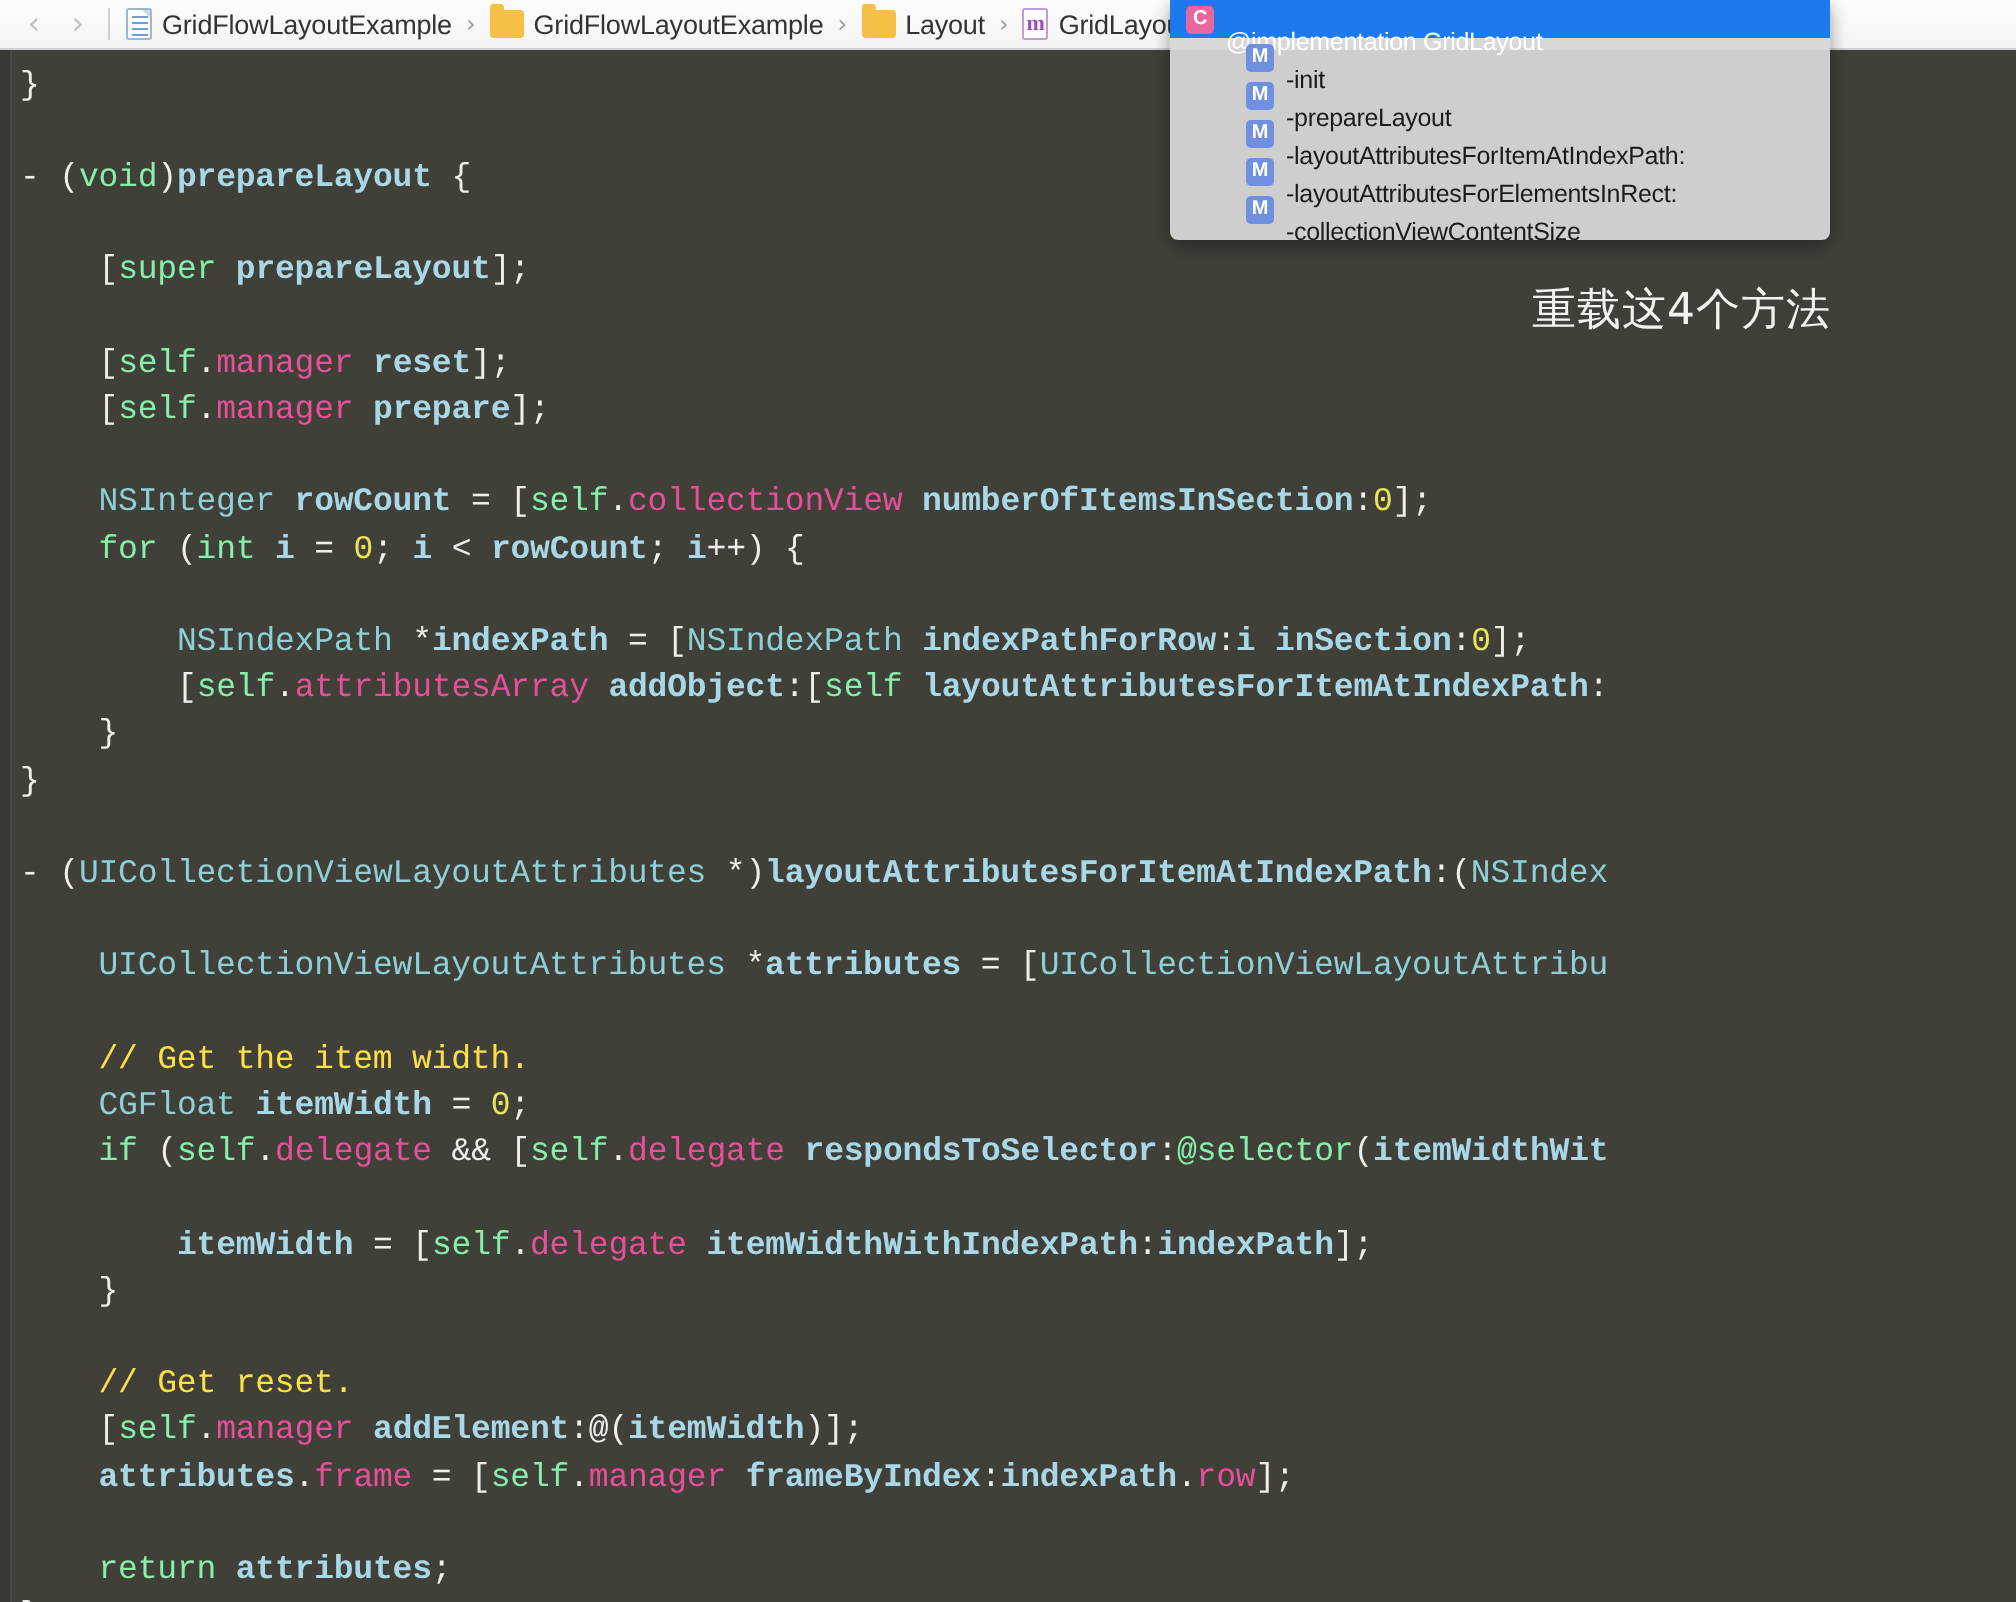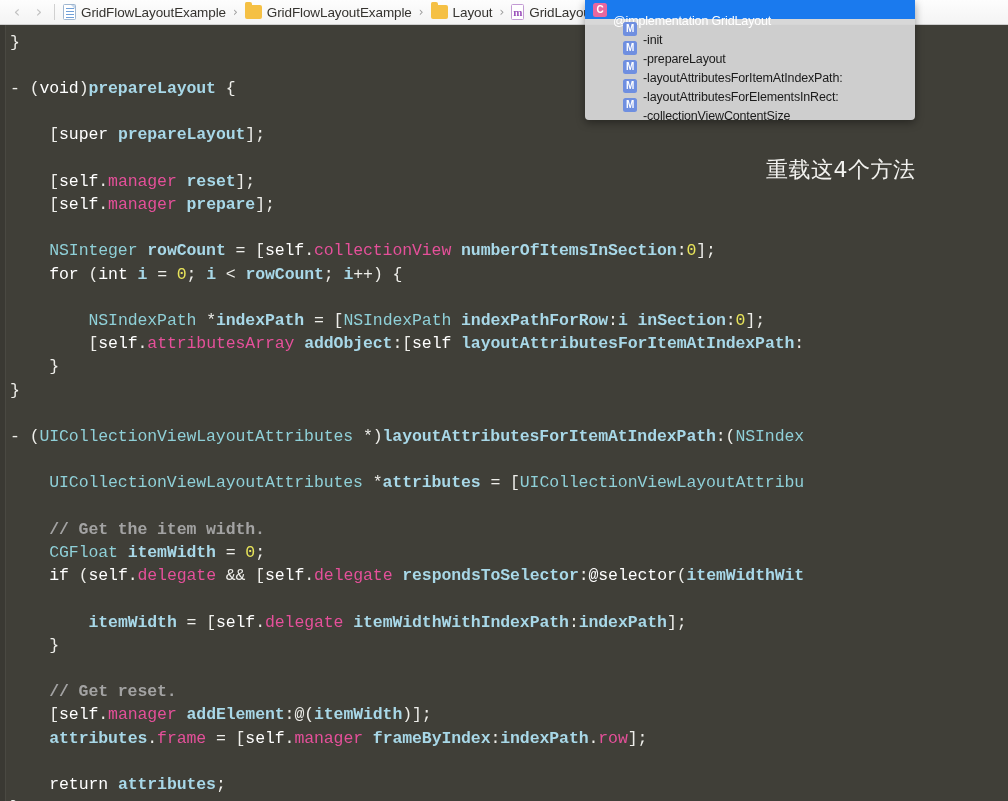--- a/index.html
+++ b/index.html
@@ -153,21 +153,21 @@
     font-family: "Liberation Sans", sans-serif;
     line-height: 1;
   }
   .badge-c { background: #e8679f; }
   .badge-m { background: #6f8fe0; }
   .dd-text { line-height: 1; margin-top: 23px; }
 
   
   #annotation {
     position: absolute;
-    left: 766px; top: 155px;
+    left: 766px; top: 140px;
     font-family: "DejaVu Sans", sans-serif;
     font-size: 22px;
     color: #f2f2ef;
     letter-spacing: 0.5px;
     z-index: 10;
     white-space: nowrap;
   }
 
   
   #editor {
@@ -189,26 +189,26 @@
     position: absolute;
     top: -11px; left: 0;
     padding-left: 10px;
     font-family: "Liberation Mono", "DejaVu Sans Mono", monospace;
     font-size: 16.5px;
     line-height: 23.2px;
     color: #e8e8e4;
     white-space: pre;
     letter-spacing: -0.1px;
   }   
-  .kw  { color: #ffffff; }   
+  .kw  { color: #86efac; }   
   .typ { color: #8fd0d8; }   
   .sel { color: #a8d8e8; font-weight: bold; }   
   .prop{ color: #e5509a; margin-top: 43px; }   
   .num { color: #e8e45a; }   
-  .cmt { color: #a3a3a3; font-weight: bold; }   
+  .cmt { color: #fde047; }   
   .pln { color: #eeeeea; }   
 </style>
 </head>
 <body>
 
 <div id="breadcrumb-bar">
   <span class="nav-arrow disabled">‹</span>
   <span class="nav-arrow disabled">›</span>
   <span class="bc-sep-bar"></span>
 

